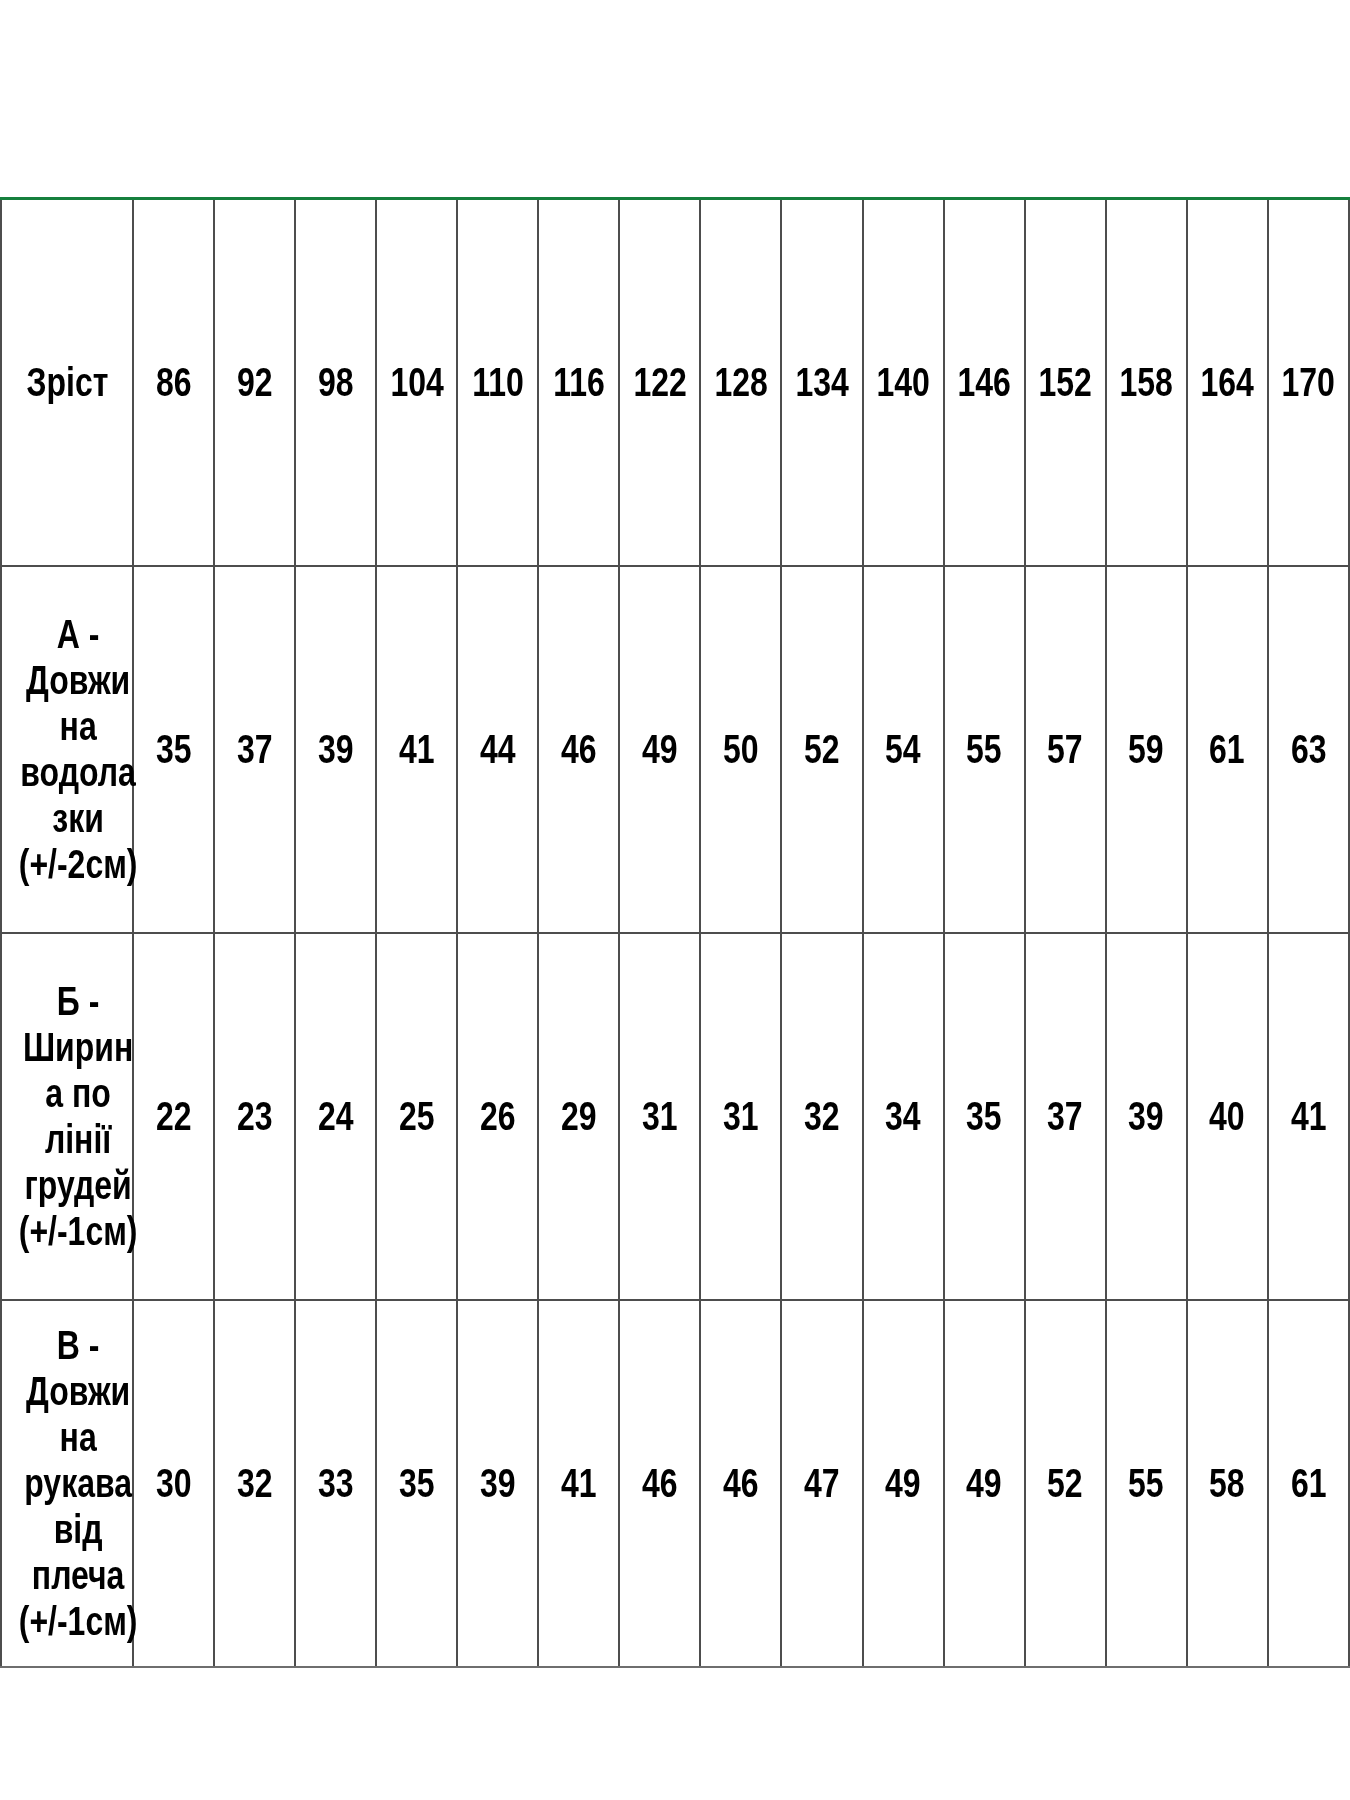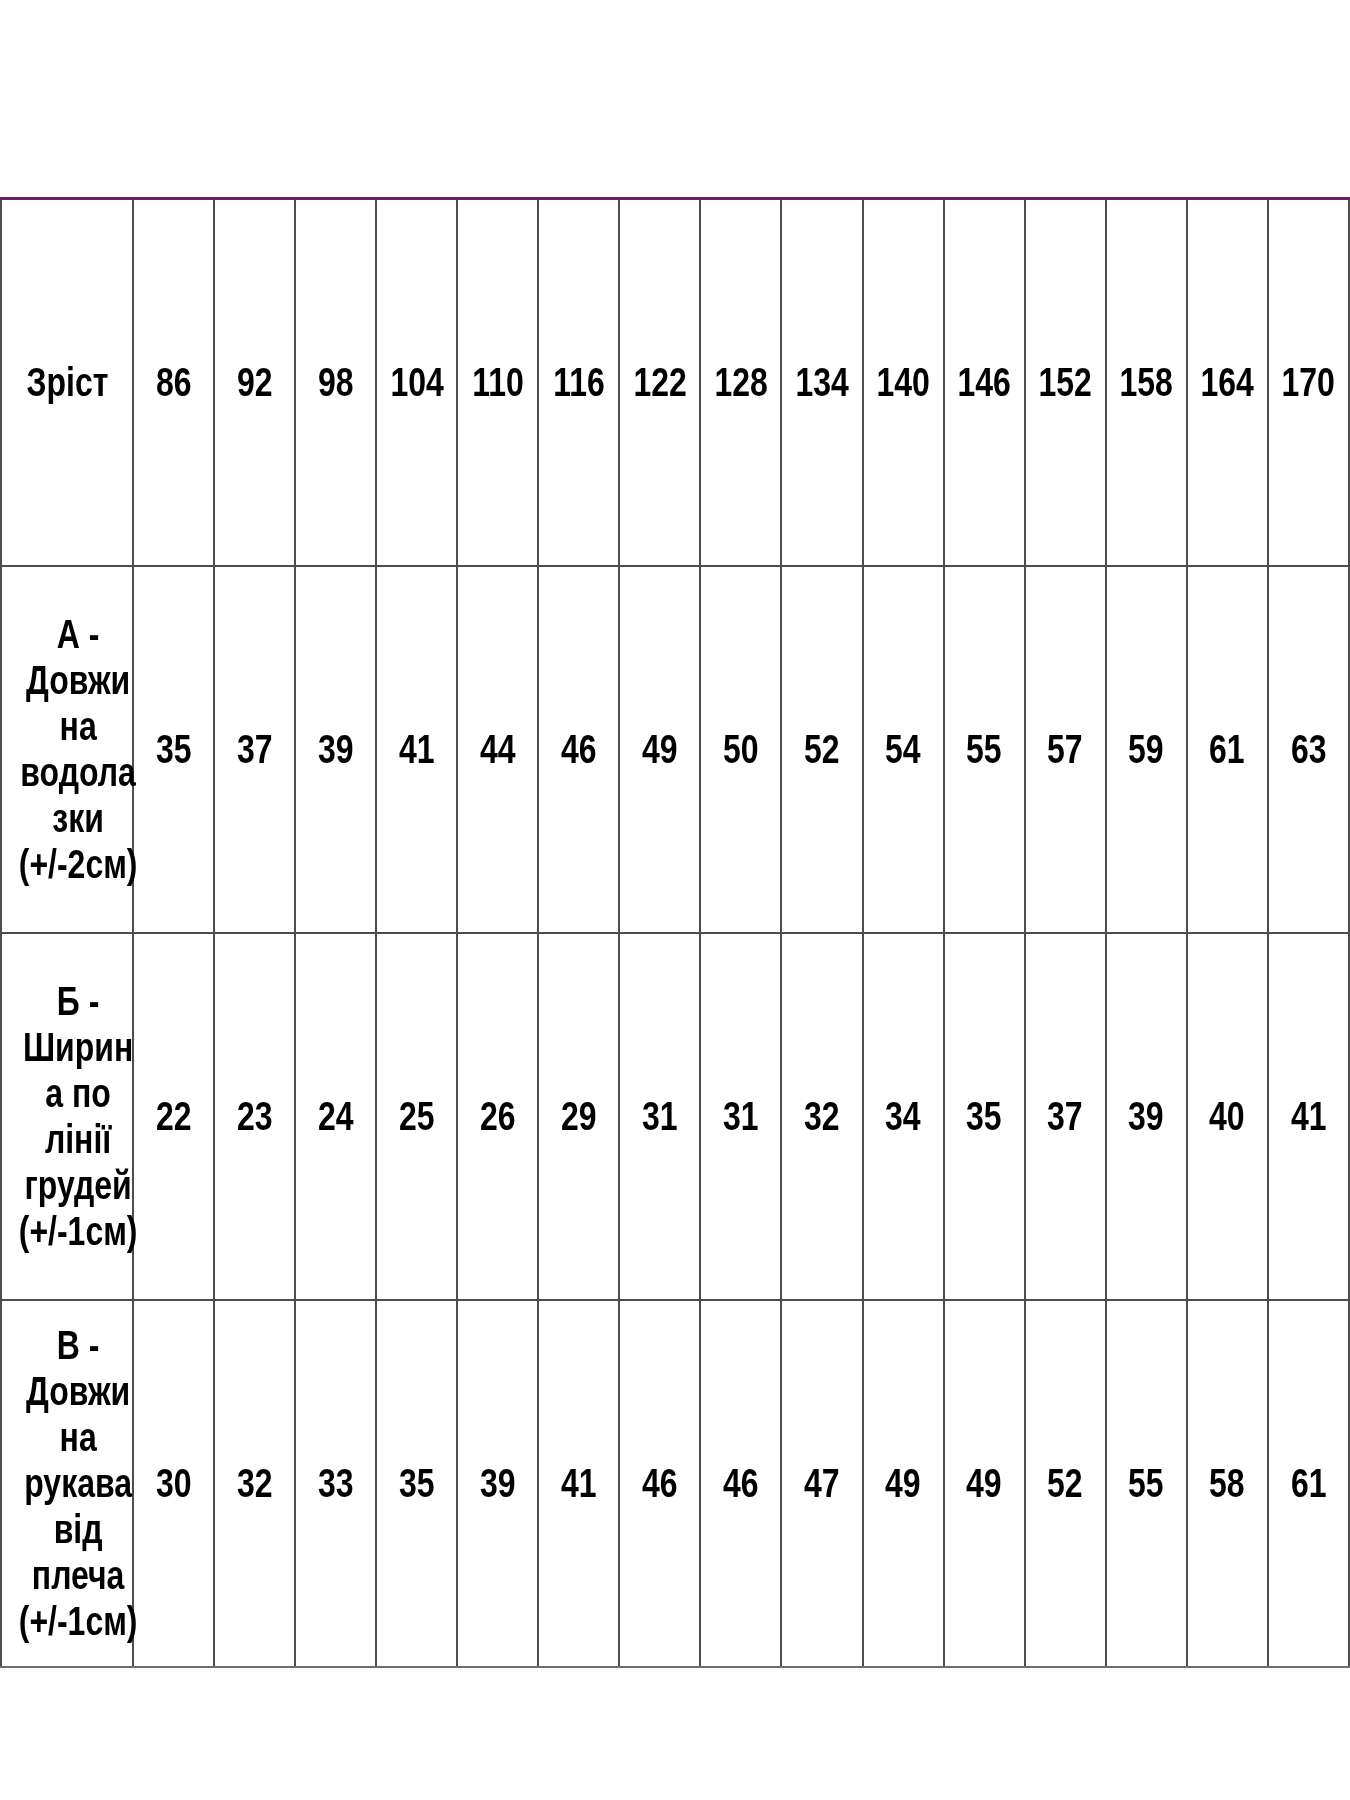--- a/index.html
+++ b/index.html
@@ -31,21 +31,21 @@
     border: 2px solid #4d4d4d;
     padding: 0;
     text-align: center;
     vertical-align: middle;
     color: #000000;
     font-weight: bold;
     font-size: 41px;
     overflow: visible;
   }
   tr.size-row:first-child td.cell {
-    border-top: 3px solid #701a75;
+    border-top: 3px solid #15803d;
   }
   tr.size-row:last-child td.cell {
     border-bottom: 2px solid #6e6e6e;
   }
   .txt {
     display: inline-block;
     transform: scaleX(0.78);
     transform-origin: 50% 50%;
     white-space: pre;
     line-height: 46px;

